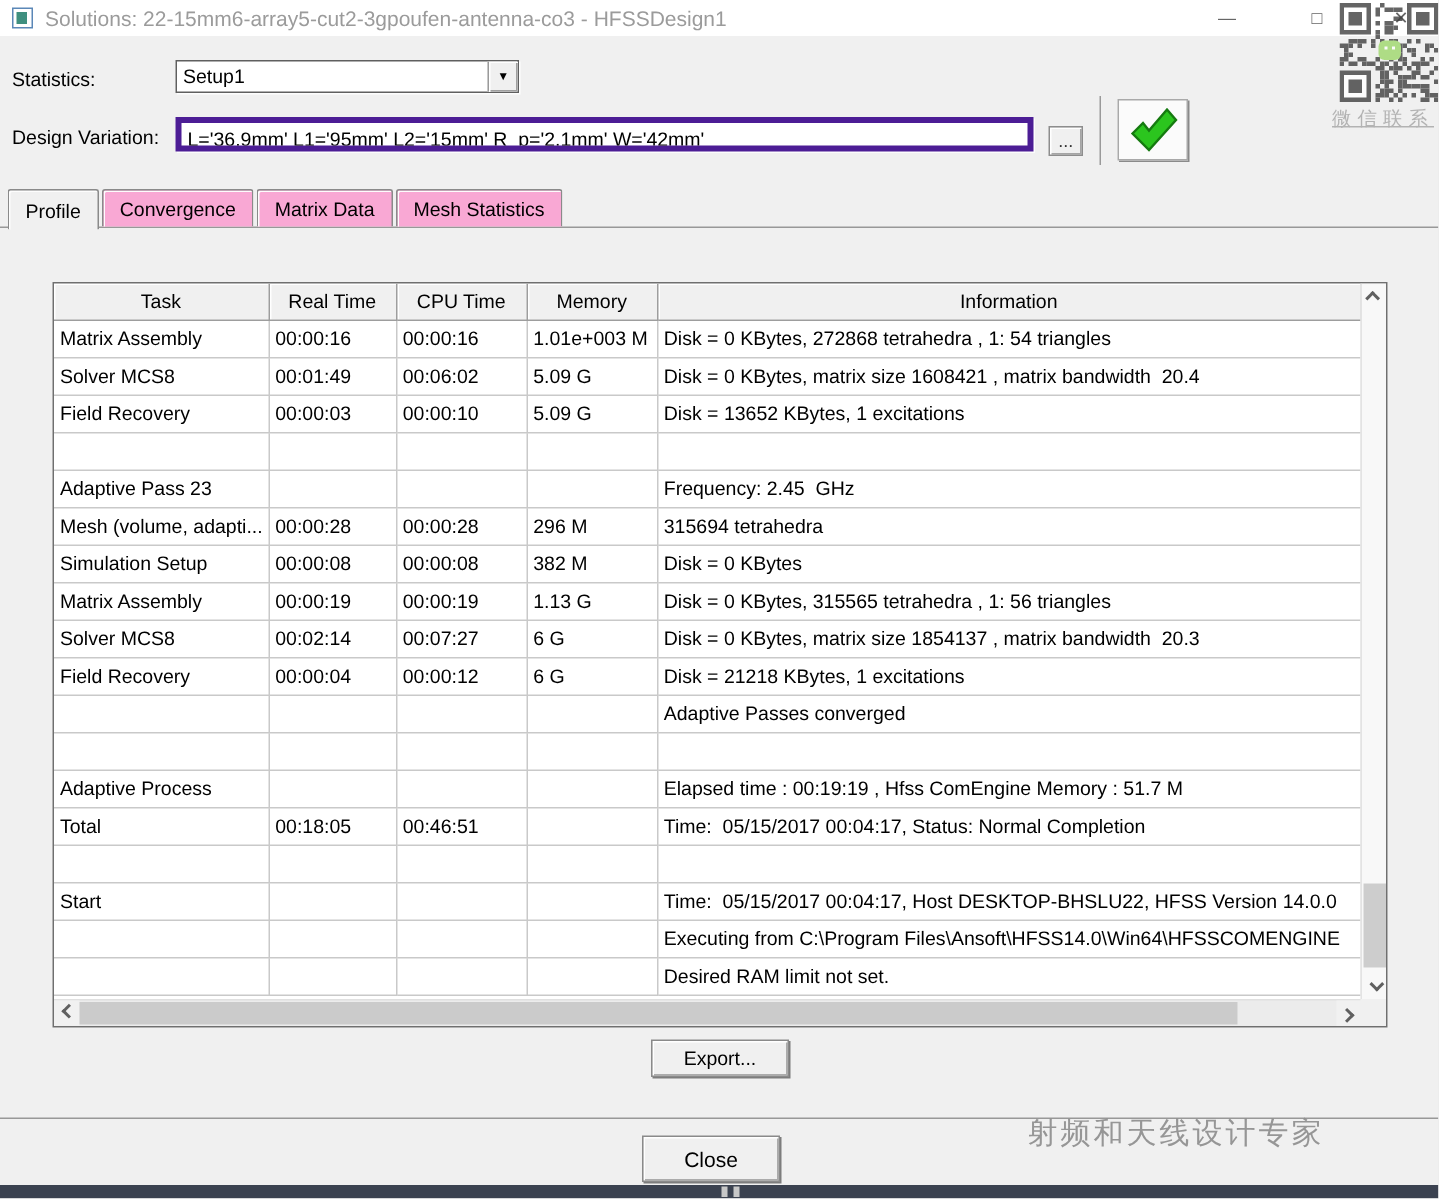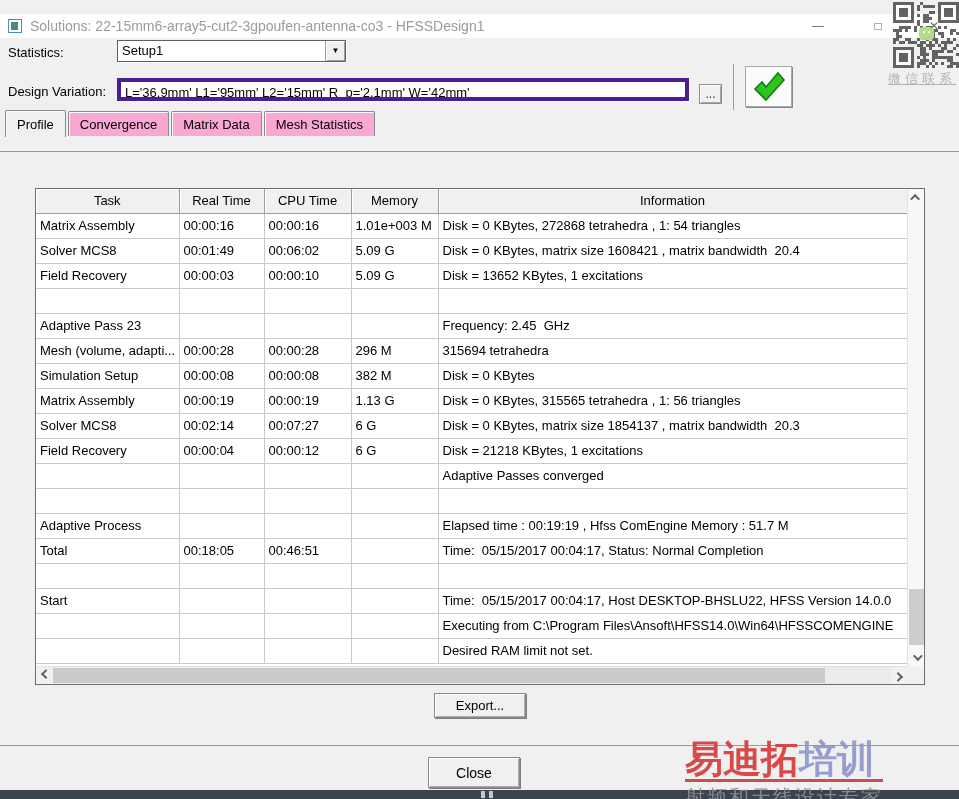--- a/index.html
+++ b/index.html
@@ -1,21 +1,21 @@
 <!DOCTYPE html>
 <html><head>
 <meta charset="utf-8">
 <style>
   * { margin:0; padding:0; box-sizing:border-box; }
   html,body { width:959px; height:799px; background:#e8e8e8; }
   body { font-family:"Liberation Sans", sans-serif; font-size:13px; color:#000; }
   #window { position:relative; width:959px; height:799px; background:#f0f0f0; overflow:hidden; }
 
   
-  #titlebar { position:absolute; left:0; top:14px; width:959px; height:24px; background:#ffffff; }
+  #titlebar { position:absolute; left:0; top:0; width:959px; height:24px; background:#ffffff; }
   #win-icon { position:absolute; left:8px; top:5px; width:14px; height:14px; border:1px solid #5b87b7; background:#fff; }
   #win-icon span { position:absolute; left:2px; top:2px; width:7px; height:8px; background:#3f8f7f; }
   #win-title { position:absolute; left:30px; top:0; height:24px; line-height:24px; color:#9b9b9b; font-size:14px; white-space:nowrap; }
   .win-ctrl { position:absolute; top:0; width:44px; height:24px; text-align:center; line-height:24px; color:#666; font-size:12px; background:transparent; border:none; cursor:default; }
   #btn-min { left:796px; } #btn-max { left:856px; } #btn-close { left:912px; }
 
   
   .lbl { position:absolute; color:#000; white-space:nowrap; }
   #sim-label { left:8px; top:45px; }
   #dv-label  { left:8px; top:84px; }
@@ -23,21 +23,21 @@
   #sim-combo { position:absolute; left:117px; top:40px; width:229px; height:22px; background:#fff; border:1px solid #5f5f5f; box-shadow:1px 1px 0 #fdfdfd; }
   #sim-combo .val { position:absolute; left:4px; top:0; line-height:20px; }
   #sim-combo .dropbtn { position:absolute; right:0px; top:0px; width:20px; height:20px; background:#f0f0f0; border-left:1px solid #9a9a9a; box-shadow:inset 1px 1px 0 #fff, inset -1px -1px 0 #9f9f9f; text-align:center; line-height:19px; font-size:8px; color:#000; }
 
   #dv-input { position:absolute; left:117px; top:78px; width:572px; height:23px; background:#fff; border:4px solid #4c1d95; box-shadow:1px 1px 0 #fdfdfd; line-height:21px; padding:0 4px; white-space:nowrap; overflow:hidden; }
   #browse-btn { position:absolute; left:699px; top:84px; width:23px; height:20px; background:#f0f0f0; border:1px solid #8d8d8d; box-shadow:inset 1px 1px 0 #fff, inset -1px -1px 0 #a5a5a5; text-align:center; line-height:14px; font-size:12px; color:#333; }
   #tb-sep { position:absolute; left:733px; top:64px; width:1px; height:46px; background:#9a9a9a; }
   #check-btn { position:absolute; left:745px; top:66px; width:47px; height:41px; background:#fbfbfb; border:1px solid #a9a9a9; box-shadow:1px 1px 0 #8a8a8a; display:flex; align-items:center; justify-content:center; }
 
   
-  #tabs { position:absolute; left:5px; top:110px; height:26px; display:flex; align-items:flex-end; z-index:3; }
+  #tabs { position:absolute; left:5px; top:126px; height:26px; display:flex; align-items:flex-start; z-index:3; }
   .tab { height:25px; padding:0 11px; background:#f9a8d4; border:1px solid #8a8a8a; border-bottom:none; border-radius:2px 2px 0 0; margin-right:2px; display:flex; align-items:center; box-shadow:inset 1px 1px 0 #fdfdfd; white-space:nowrap; }
   .tab.active { height:27px; margin-bottom:-1px; z-index:4; background:#f0f0f0; }
 
   
   #panel { position:absolute; left:0; top:151px; width:959px; height:595px; background:#f0f0f0; border-top:1px solid #989898; border-bottom:1px solid #989898; }
 
   
   #table-wrap { position:absolute; left:35px; top:36px; width:890px; height:497px; background:#fff; border:1px solid #6f6f6f; overflow:hidden; }
   #grid { border-collapse:collapse; table-layout:fixed; width:871px; }
   #grid th { height:24px; font-weight:normal; background:#f0f0f0; border-right:1px solid #9d9d9d; border-bottom:1px solid #9d9d9d; box-shadow:inset 1px 1px 0 #ffffff; text-align:center; overflow:hidden; white-space:nowrap; }
@@ -440,19 +440,16 @@
       <rect x="0" y="45" width="21" height="21" fill="#3f3f3f"></rect>
       <rect x="3" y="48" width="15" height="15" fill="#ffffff"></rect>
       <rect x="6" y="51" width="9" height="9" fill="#3f3f3f"></rect>
       <rect x="26" y="25" width="15" height="13" rx="4" fill="#9ed86b"></rect>
       <rect x="30" y="29" width="2" height="2" fill="#ffffff"></rect>
       <rect x="35" y="29" width="2" height="2" fill="#ffffff"></rect>
     </svg>
   <div id="wechat-caption">微信联系</div>
 
   <div id="brand">
-    <div class="line1">
-      <span class="red">易迪拓</span><span class="blue">培训</span>
-    </div>
     <div class="line2">射频和天线设计专家</div>
   </div>
 
 </div>
 
 </body></html>

